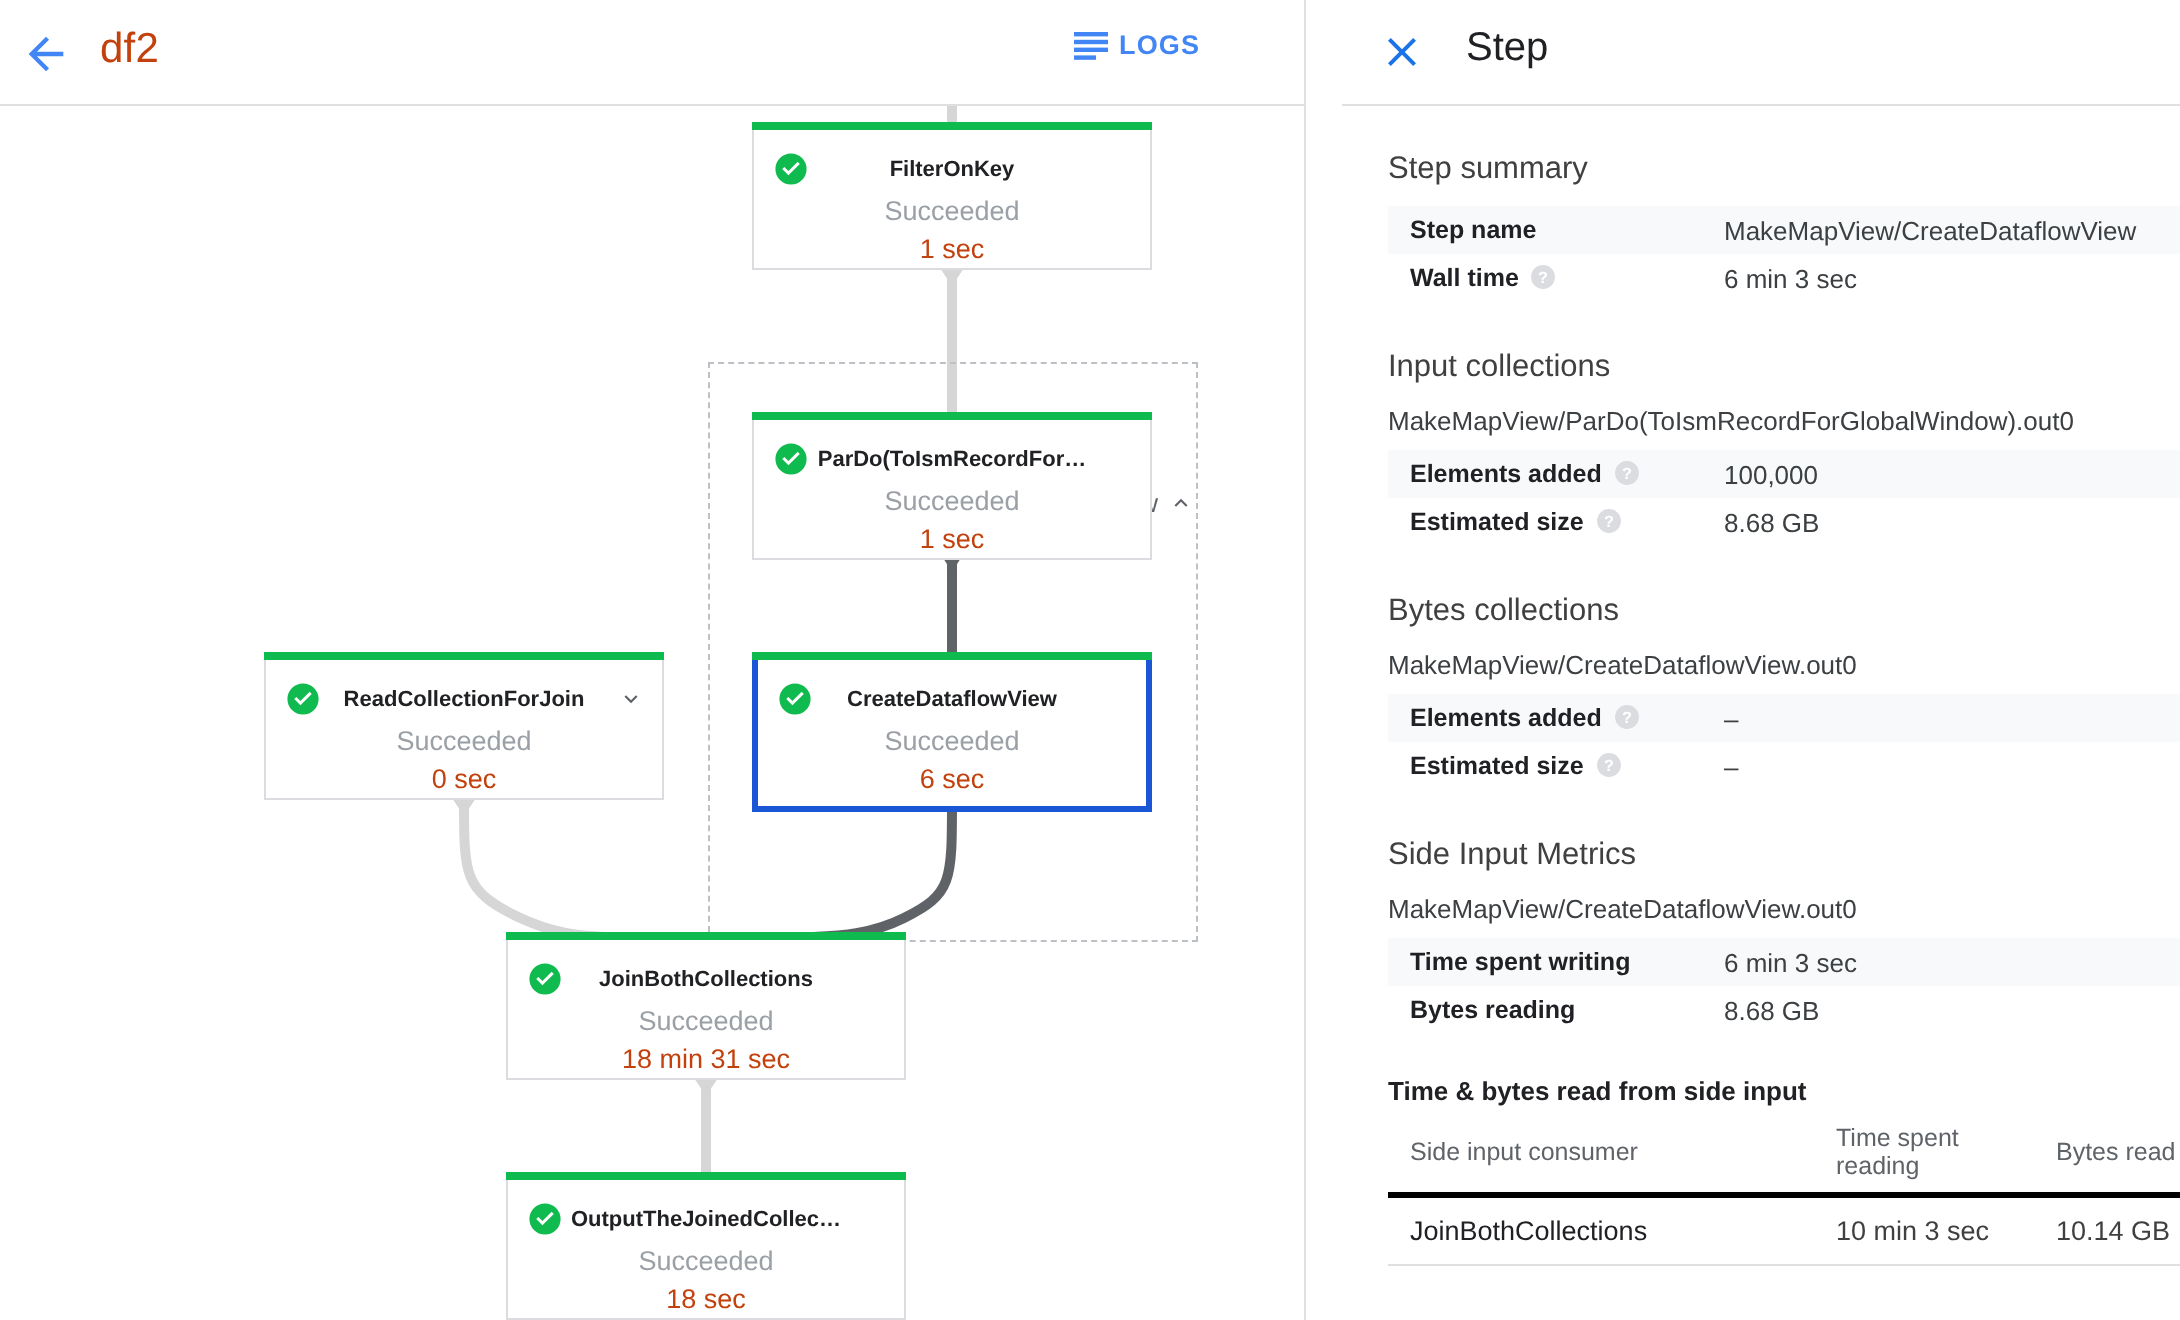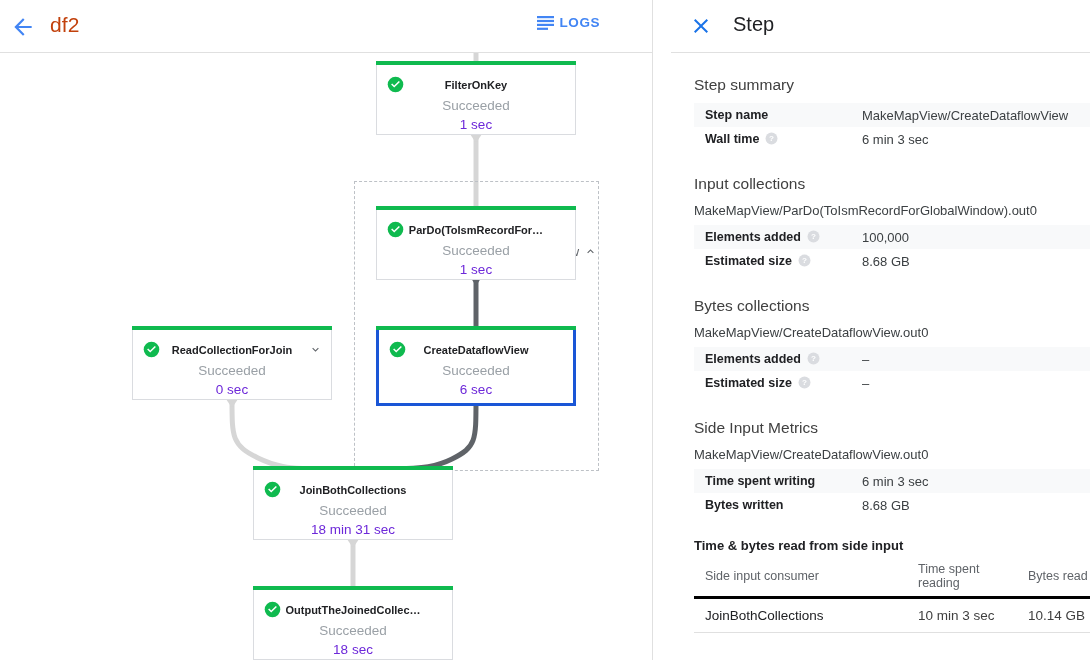--- a/index.html
+++ b/index.html
@@ -61,21 +61,21 @@
   }
   .node .ttl {
     font-size: 11px; font-weight: bold; color: #202124;
     padding-top: 12px; line-height: 17px;
     white-space: nowrap; overflow: hidden;
   }
   .node .st {
     font-size: 13.5px; color: #9aa0a6; line-height: 19px; padding-top: 2px;
   }
   .node .dur {
-    font-size: 13.5px; color: #6d28d9; line-height: 19px;
+    font-size: 13.5px; color: #c2410c; line-height: 19px;
   }
   .node .chev {
     position: absolute; right: 9px; top: 13px; width: 13px; height: 13px;
   }
 
   
   #group-box {
     position: absolute;
     border: 1px dashed #bdc1c6; background: transparent;
   }
@@ -358,21 +358,21 @@
 
       <div class="sec-title">Side Input Metrics</div>
       <div class="coll-name">MakeMapView/CreateDataflowView.out0</div>
       <table class="kv-table">
         <tbody>
             <tr class="alt">
               <td class="k">Time spent writing</td>
               <td class="v">6 min 3 sec</td>
             </tr>
             <tr>
-              <td class="k">Bytes written</td>
+              <td class="k">Bytes reading</td>
               <td class="v">8.68 GB</td>
             </tr>
           </tbody>
       </table>
 
       <div class="gap-sm"></div>
 
       <div class="sub-title">Time &amp; bytes read from side input</div>
       <table class="si-table">
         <thead>

